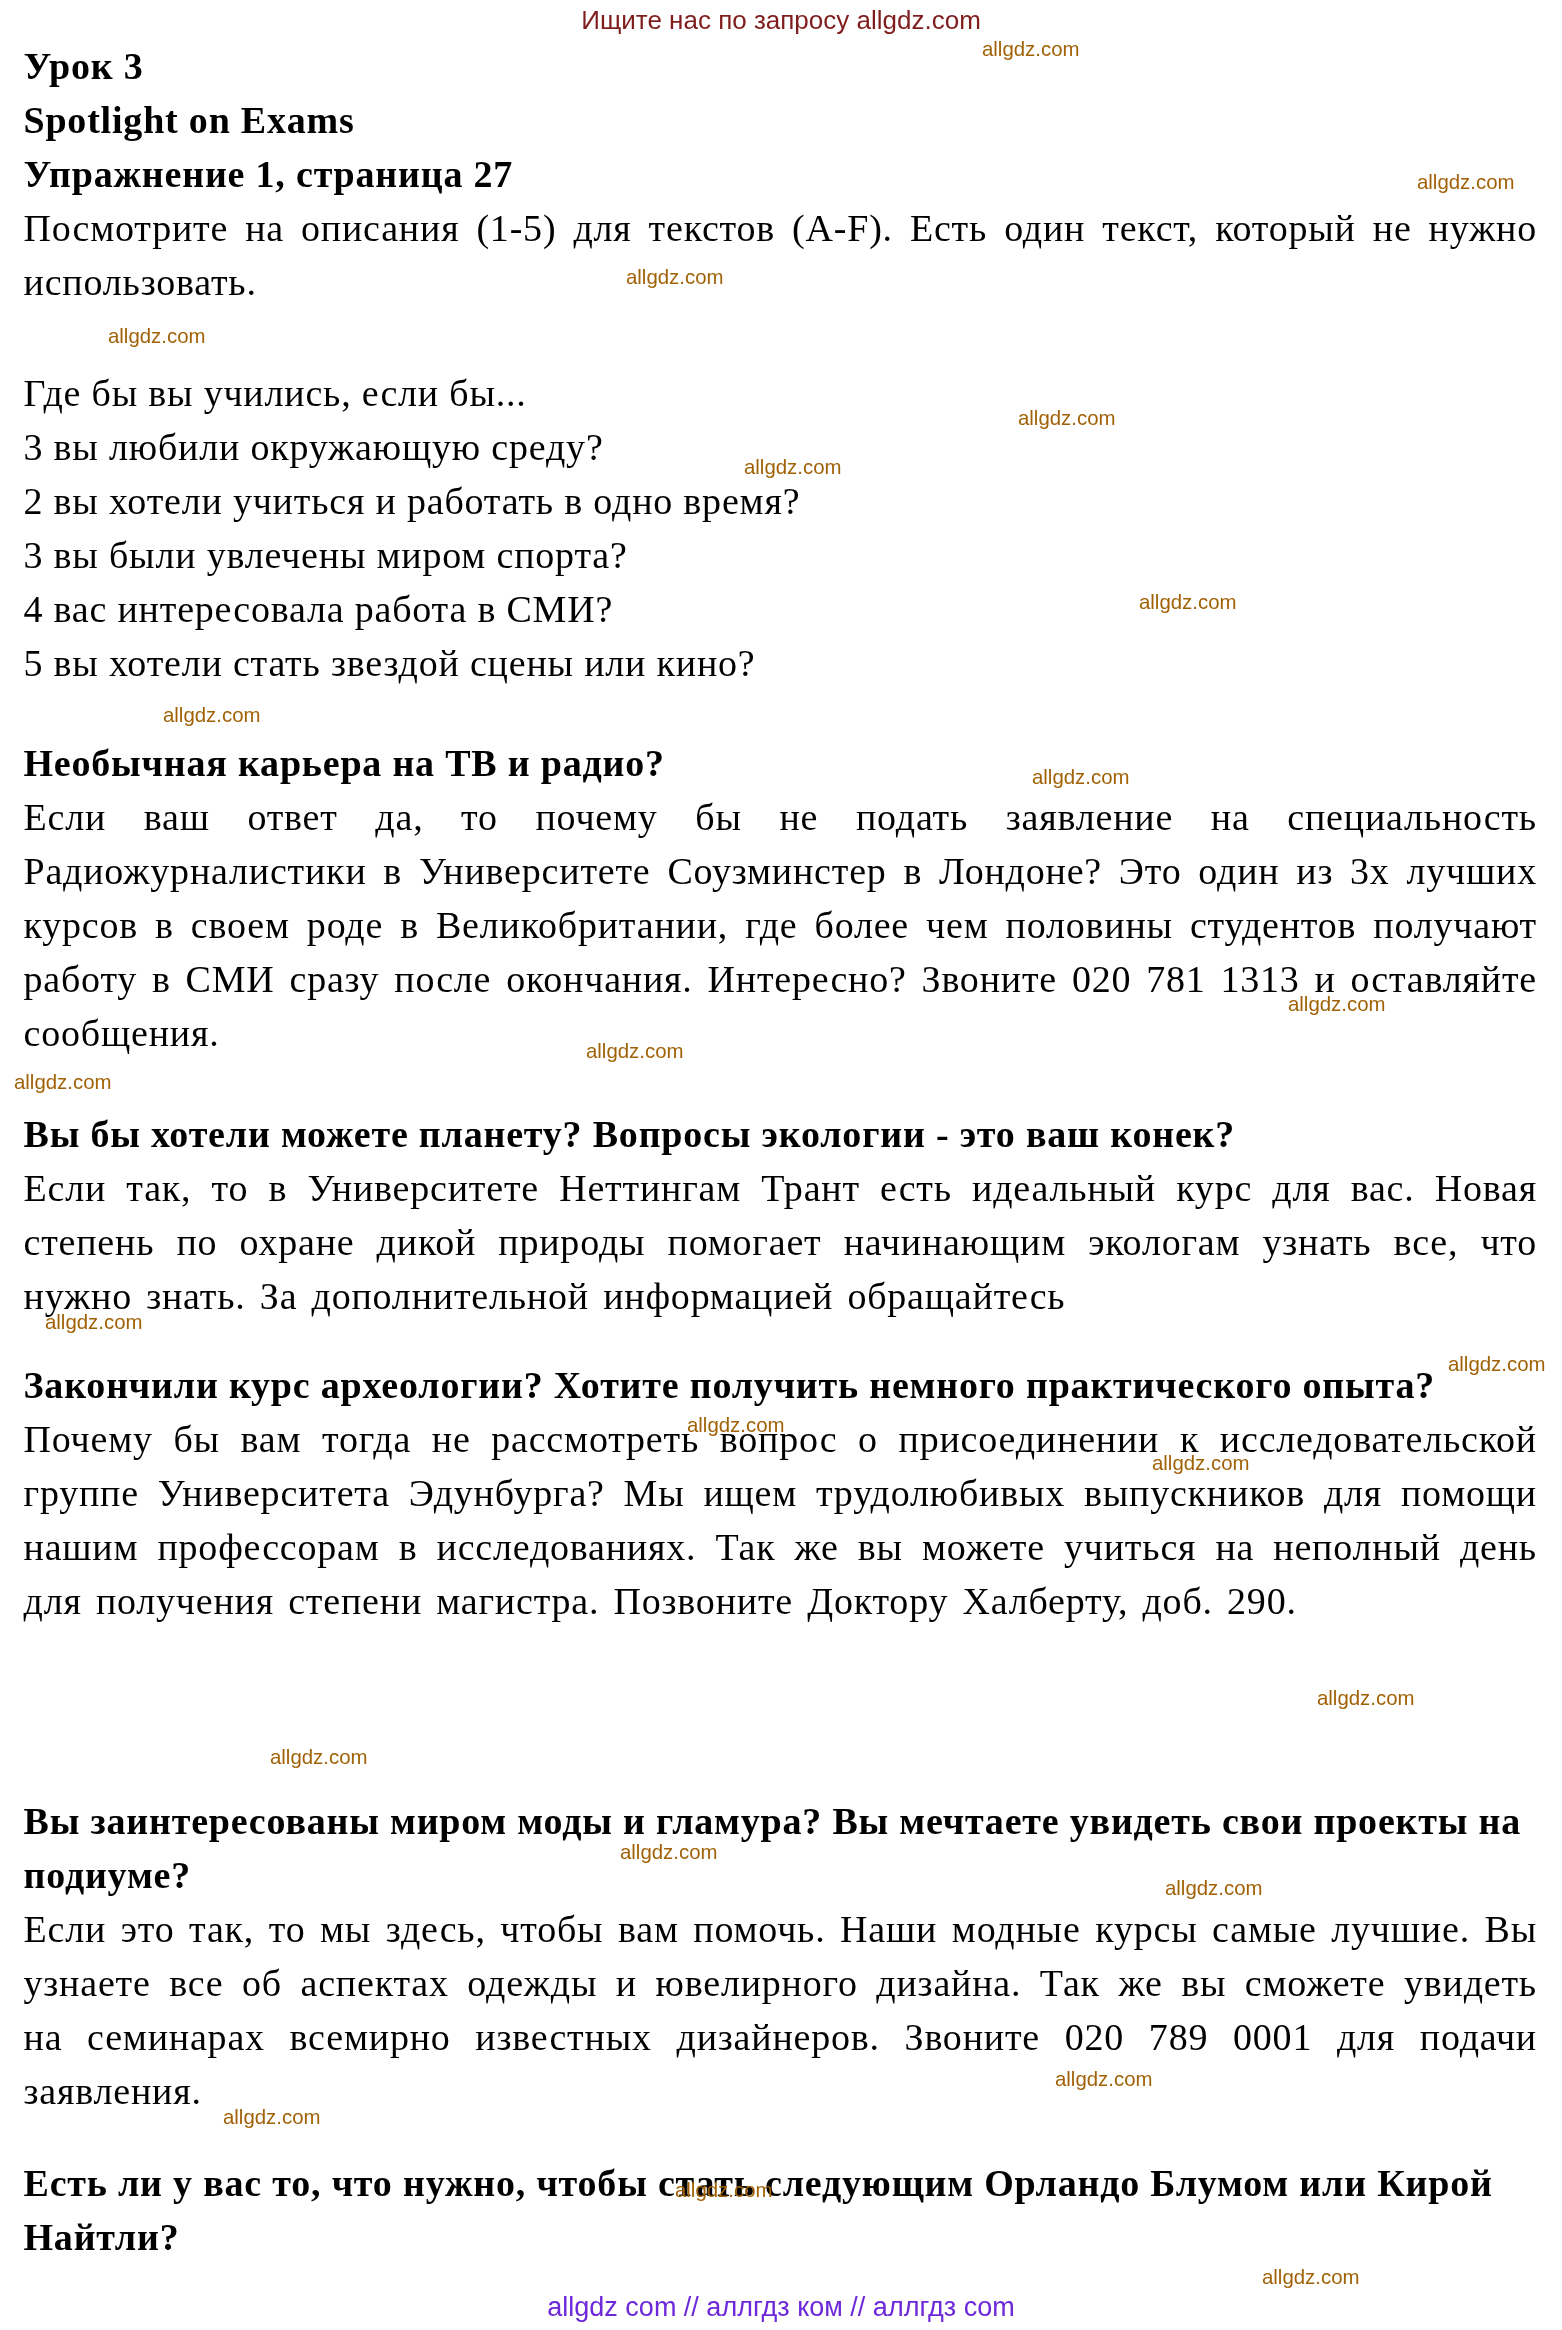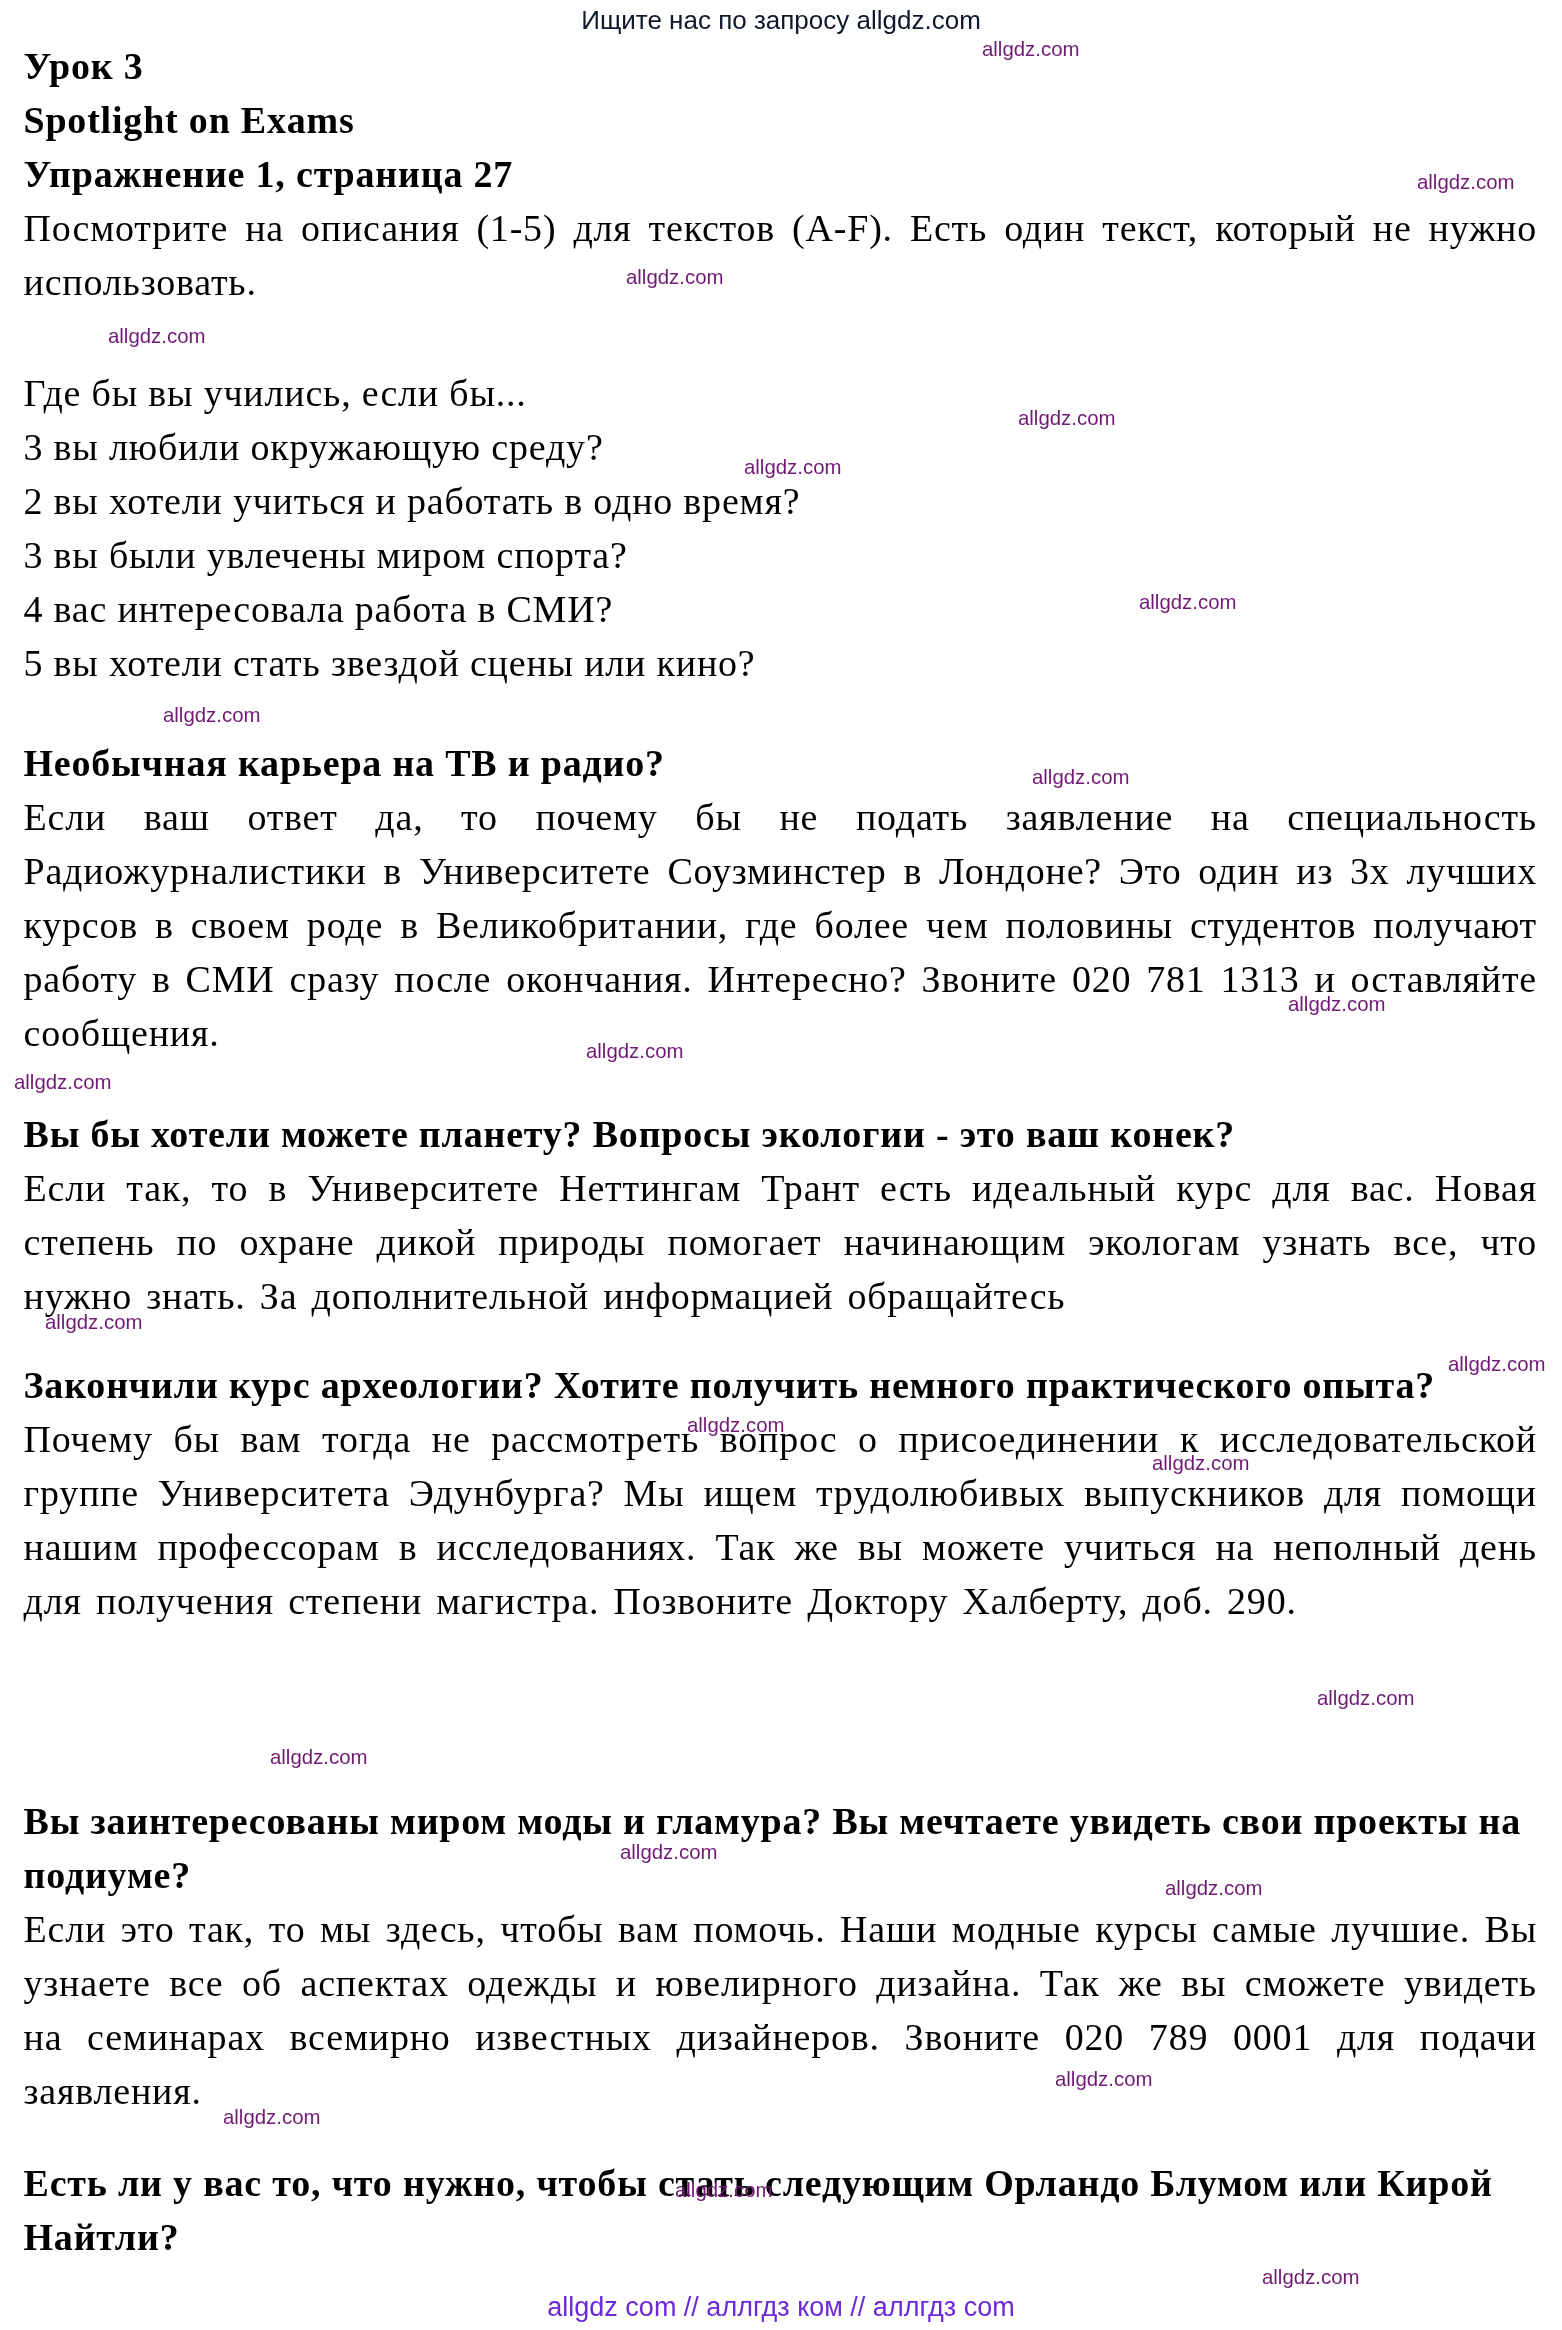--- a/index.html
+++ b/index.html
@@ -12,21 +12,21 @@
     font-family: "Liberation Serif", "DejaVu Serif", serif;
     overflow: hidden;
   }
   .promo {
     position: absolute;
     top: 4.7px; left: 0; width: 100%;
     text-align: center;
     font-family: "Liberation Sans", "DejaVu Sans", sans-serif;
     font-size: 26px;
     line-height: 31px;
-    color: #0f172a;
+    color: #7f1d1d;
   }
   .abs { position: absolute; left: 23.5px; right: 25px; }
   h1, h2, p { margin: 0; padding: 0; }
   .h1line {
     font-size: 38px;
     font-weight: bold;
     line-height: 54px;
     letter-spacing: 0.8px;
     white-space: nowrap;
   }
@@ -48,21 +48,21 @@
     line-height: 54px;
     letter-spacing: 0.8px;
     word-spacing: 3.9px;
     text-align: justify;
   }
   .wm {
     position: absolute;
     font-family: "Liberation Sans", "DejaVu Sans", sans-serif;
     font-size: 20.4px;
     line-height: 23.5px;
-    color: #701a75;
+    color: #a16207;
     white-space: nowrap;
   }
   .footer {
     position: absolute;
     top: 2292px; left: 0; width: 100%;
     text-align: center;
     font-family: "Liberation Sans", "DejaVu Sans", sans-serif;
     font-size: 27px;
     line-height: 31px;
     color: #6d28d9;

